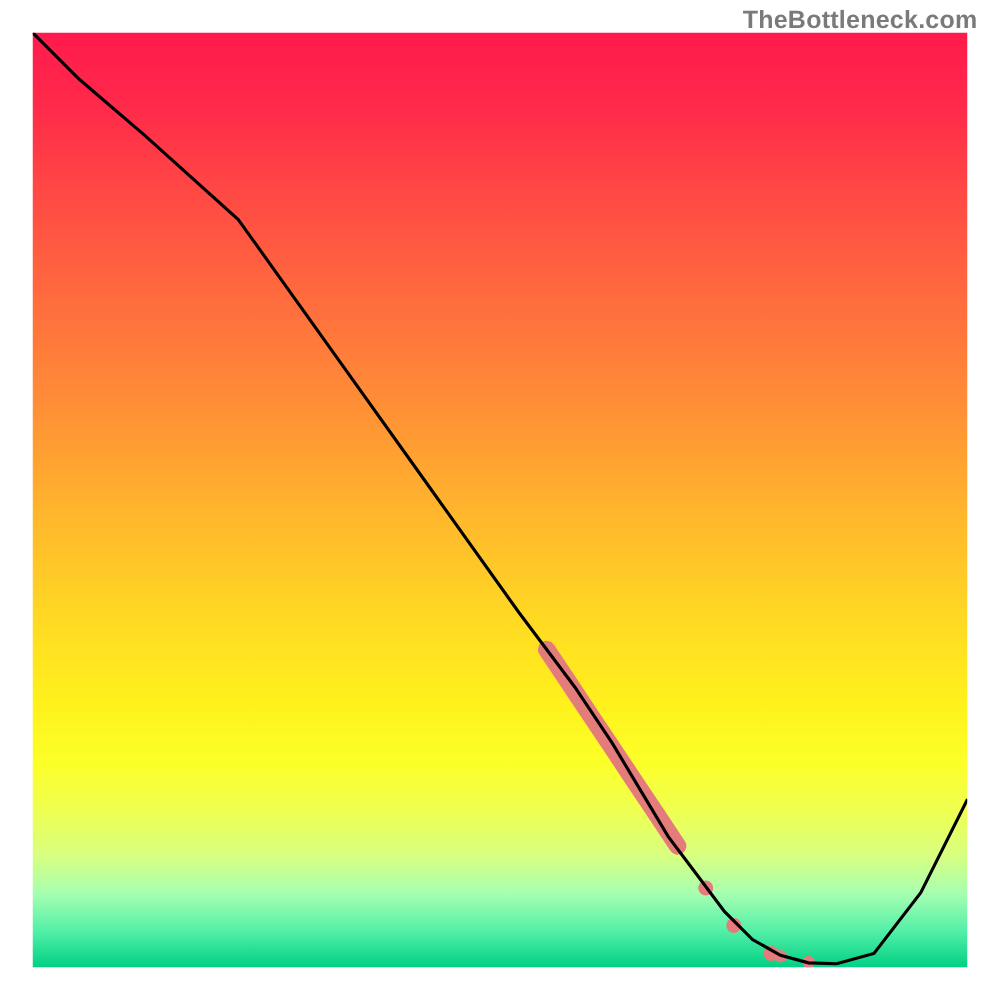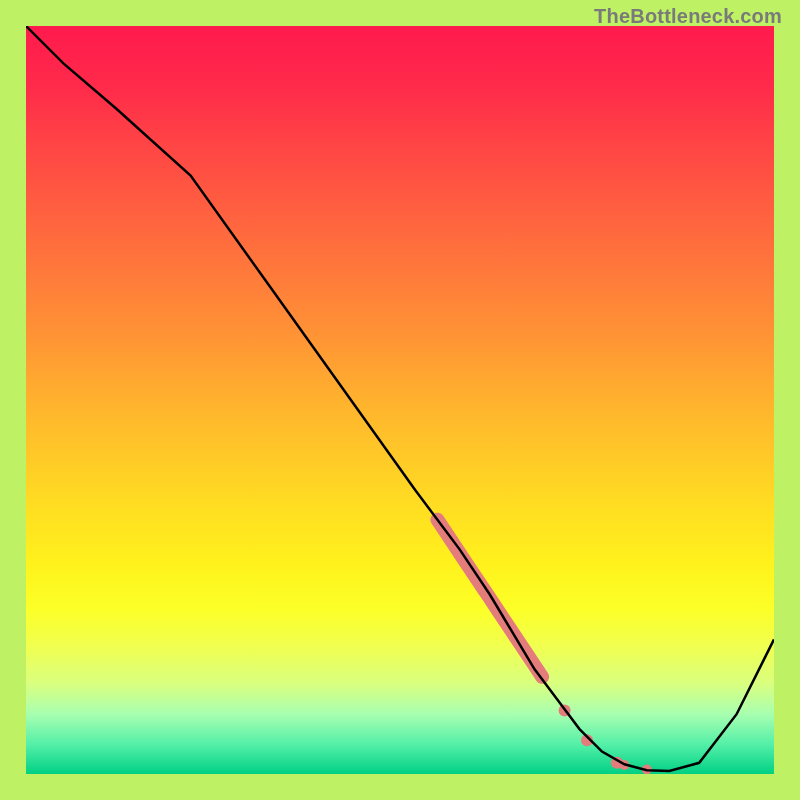--- a/index.html
+++ b/index.html
@@ -9,21 +9,21 @@
     height: 800px;
     background: #000;
     overflow: hidden;
   }
   .frame {
     position: absolute;
     left: 0;
     top: 0;
     width: 800px;
     height: 800px;
-    background: #bef264;
+    background: #ffffff;
   }
   .plot-area {
     position: absolute;
     left: 26px;
     top: 26px;
     width: 748px;
     height: 748px;
     overflow: hidden;
   }
   .gradient-bg {

